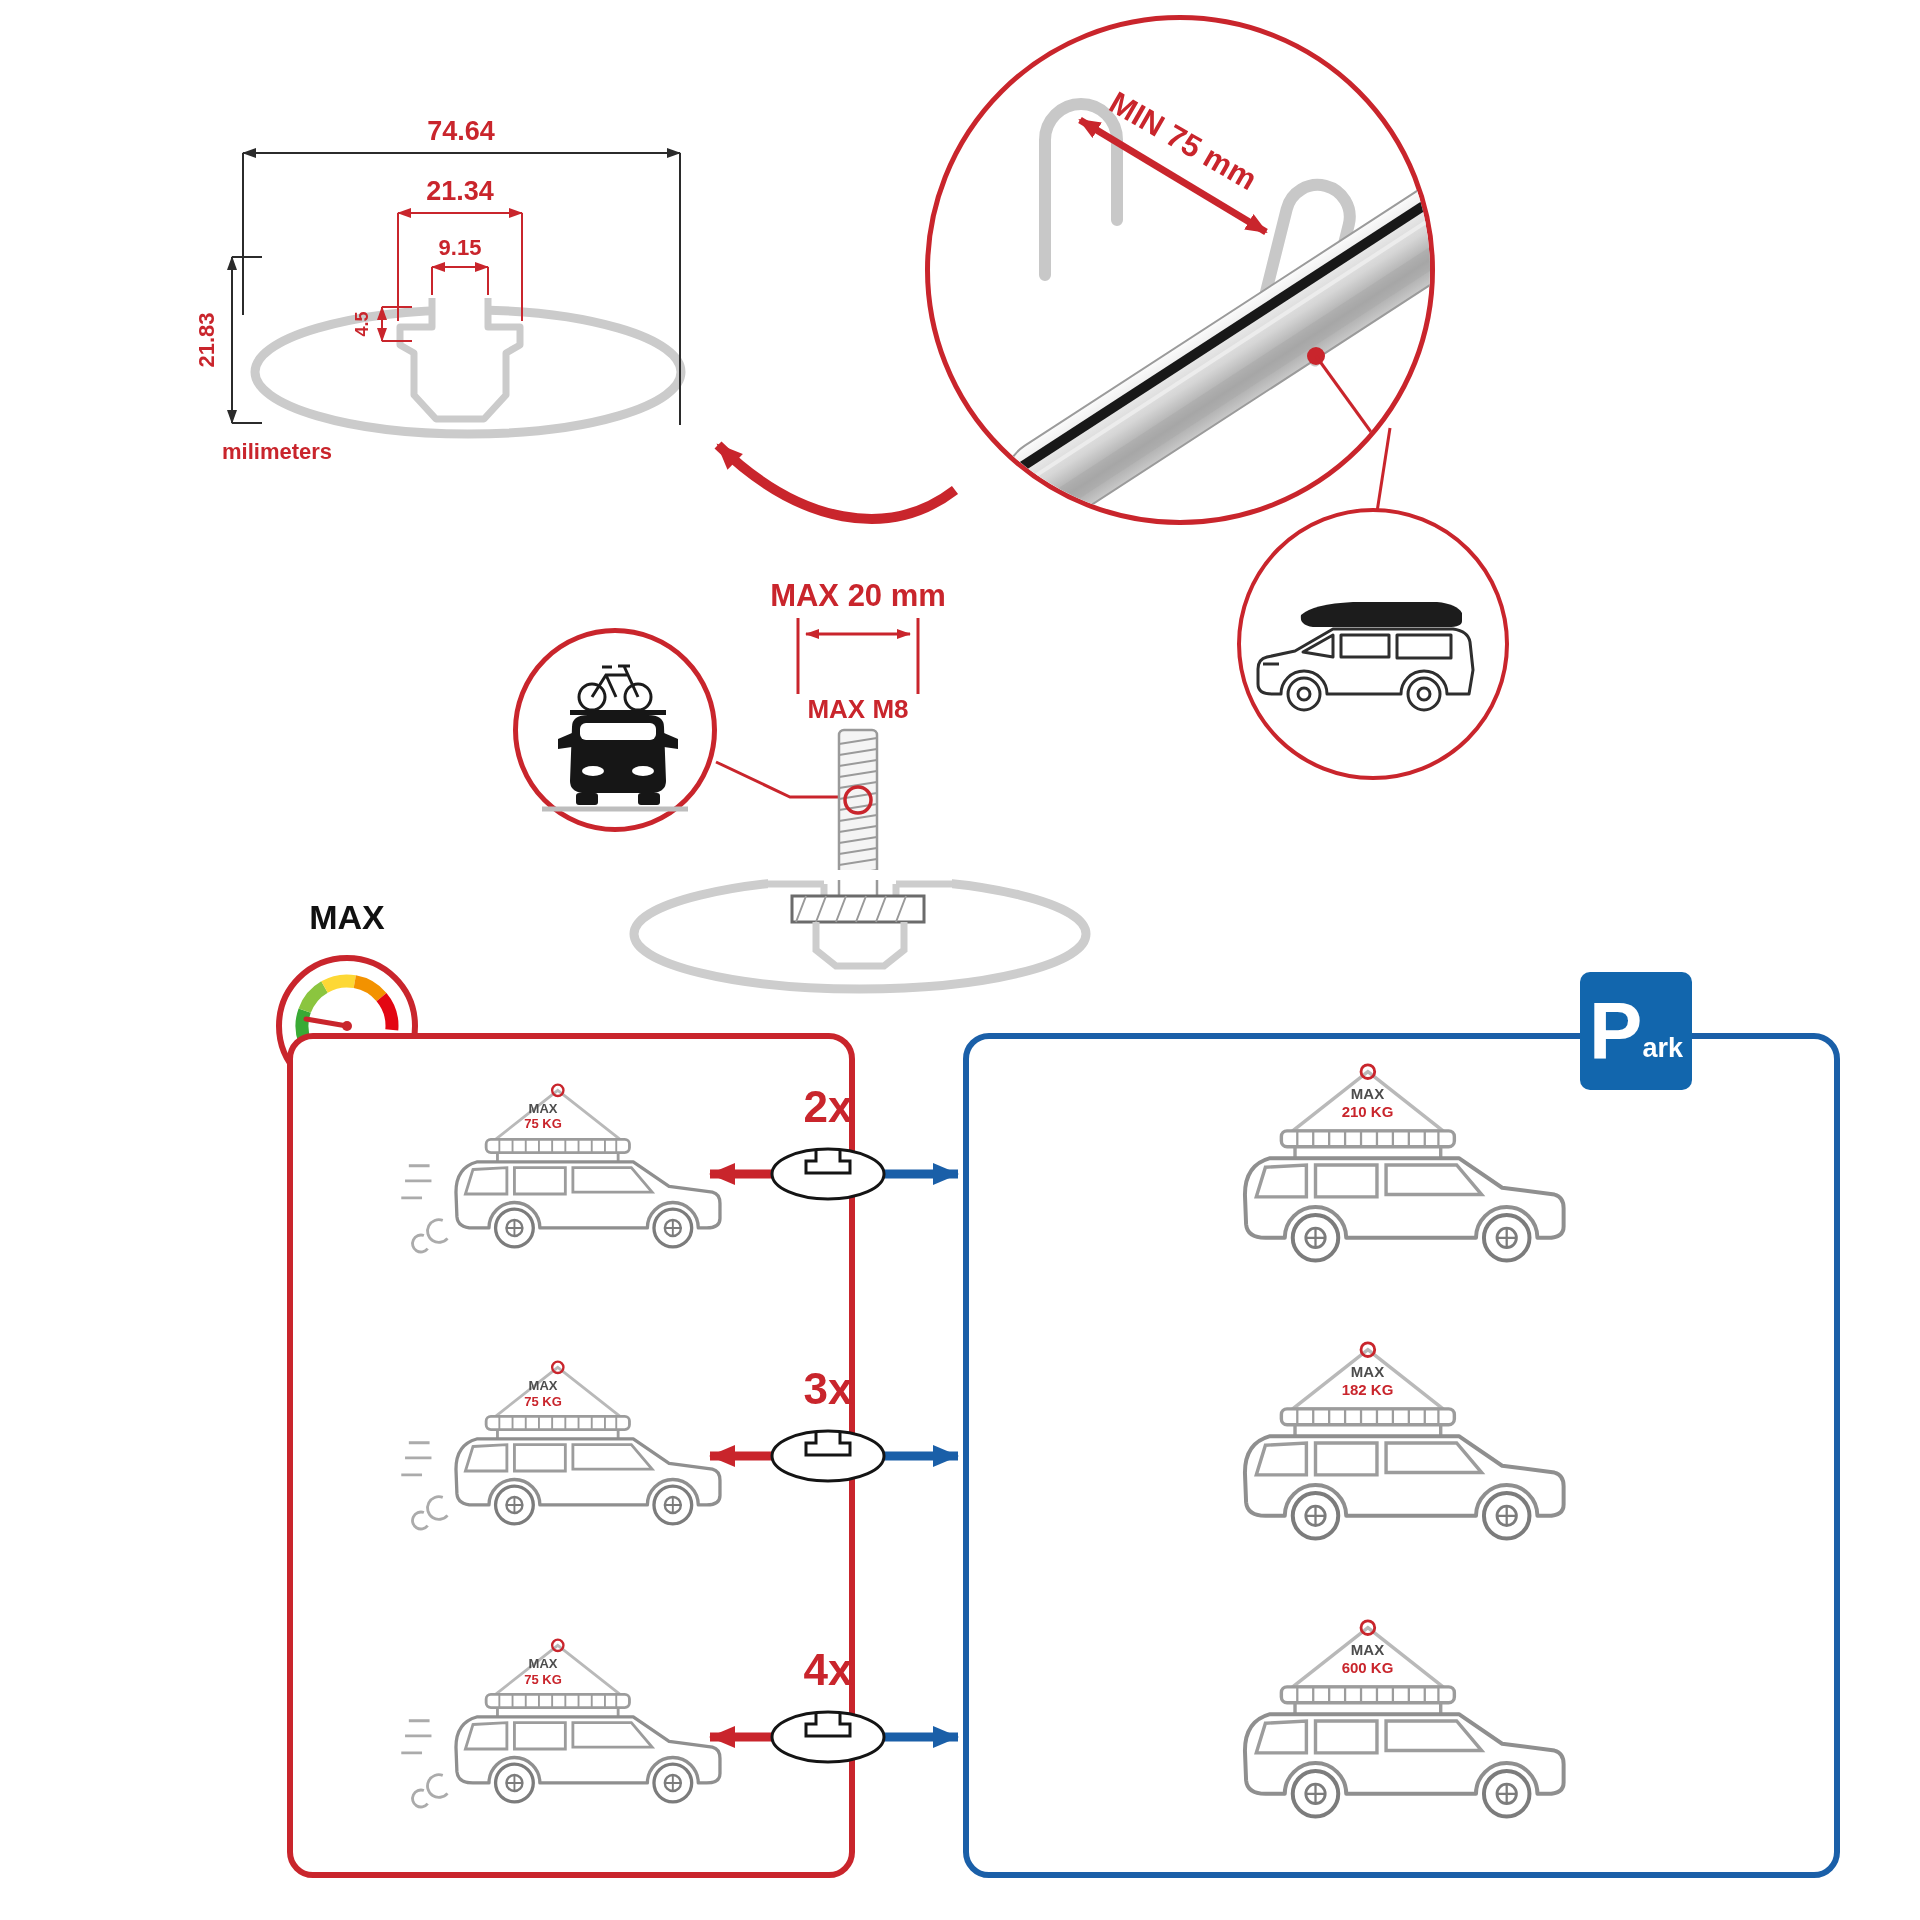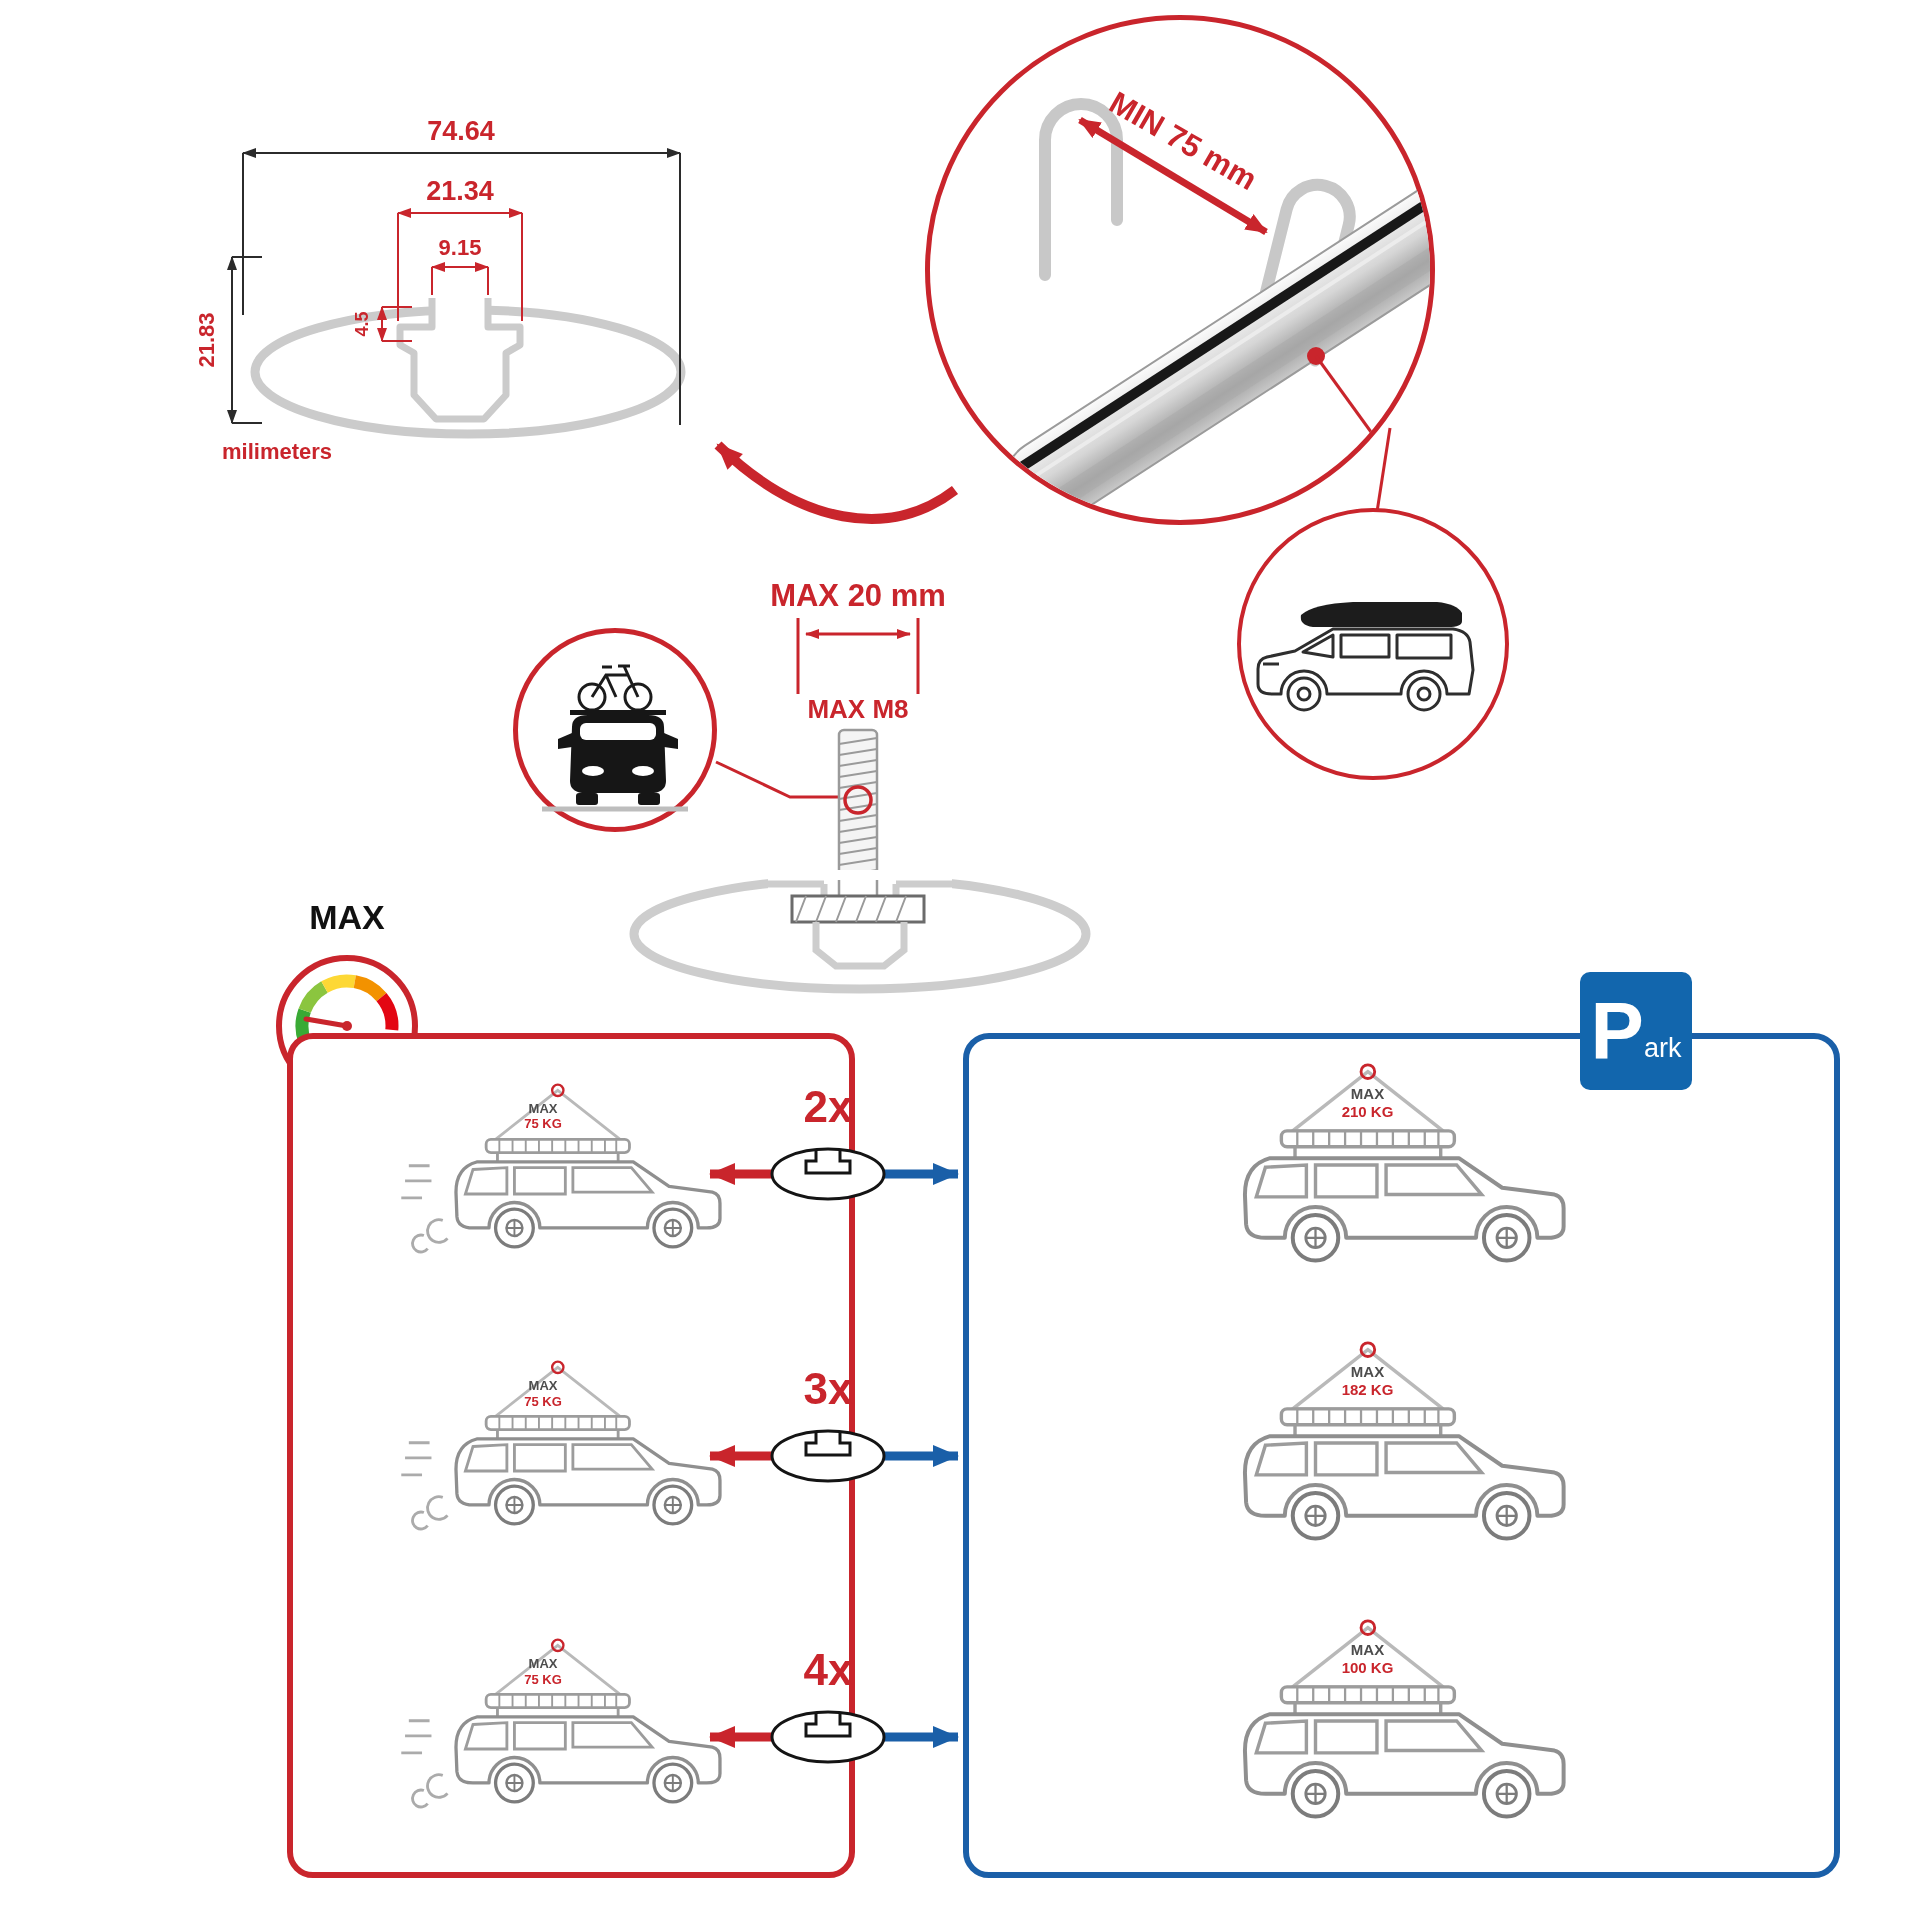--- a/index.html
+++ b/index.html
@@ -17,21 +17,21 @@
 .minspan{fill:#c9252c;font-size:31px;font-weight:bold;text-anchor:middle}
 .qty{fill:#c9252c;font-size:44px;font-weight:bold;text-anchor:middle}
 .gaugeval{fill:#161616;font-size:28px;font-weight:bold;text-anchor:middle}
 .maxlbl{font-size:34px;font-weight:bold;color:#111}
 .kmh{font-size:32px;color:#111}
 .panel{border-radius:26px;display:flex;flex-direction:column;justify-content:space-around;align-items:center;background:#fff}
 #red-panel{left:287px;top:1033px;width:568px;height:845px;border:6px solid #c9252c}
 #blue-panel{left:963px;top:1033px;width:877px;height:845px;border:6px solid #1a5fa8}
 #park-sign{left:1580px;top:972px;width:112px;height:118px;background:#1266ad;border-radius:10px;display:flex;align-items:center;justify-content:center;color:#fff;z-index:6}
 #park-sign .p{font-size:80px;font-weight:bold;line-height:1}
-#park-sign .ark{font-size:27px;font-weight:normal;margin-top:34px}
+#park-sign .ark{font-size:27px;font-weight:bold;margin-top:34px}
 .car-block{position:relative}
 .car-block-l,.car-block-l svg{width:340px;height:198px}
 .car-block-r,.car-block-r svg{width:410px;height:239px}
 .tarp-label{position:absolute;display:flex;flex-direction:column;text-align:center;font-weight:bold;line-height:1.2}
 .tarp-label .t1{color:#4d4d4d}
 .tarp-label .t2{color:#c9252c}
 #red-panel .tarp-label{left:96px;top:22px;width:92px;font-size:13px}
 #blue-panel .tarp-label{left:121px;top:27px;width:100px;font-size:15px}
 #mid-svg{z-index:5}
 #bar-circle{overflow:hidden}
@@ -289,21 +289,21 @@
       <span class="t1">MAX</span>
       <span class="t2">182 KG</span>
     </div>
   </div>
   <div class="car-block car-block-r">
     <svg viewBox="0 0 360 210">
         <use href="#suv"></use>
       </svg>
     <div class="tarp-label">
       <span class="t1">MAX</span>
-      <span class="t2">100 KG</span>
+      <span class="t2">600 KG</span>
     </div>
   </div>
 </div>
 
 <div id="park-sign" class="abs">
   <span class="p">P</span>
     <span class="ark">ark</span>
 </div>
 
 <svg id="mid-svg" class="abs" style="left:676px;top:1058px" width="330" height="710" viewBox="0 0 330 710">

